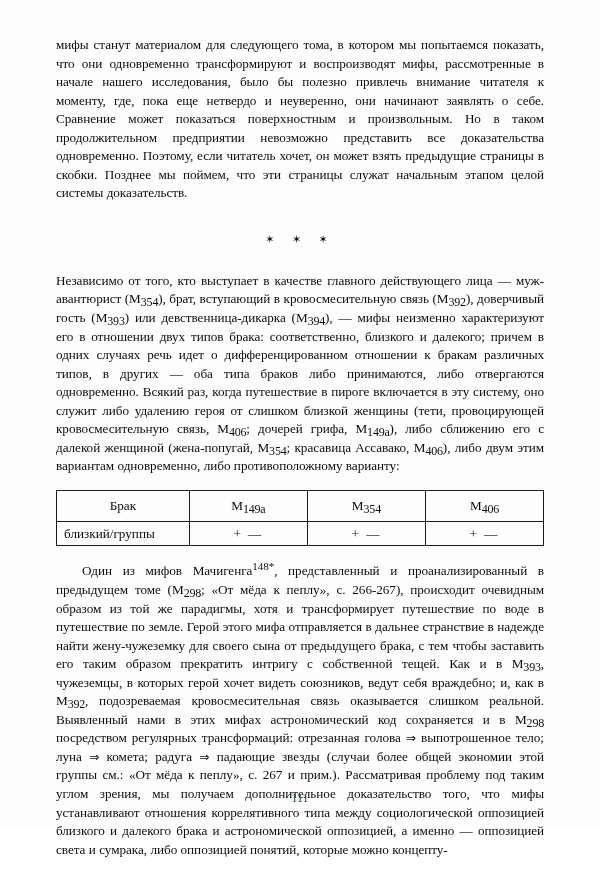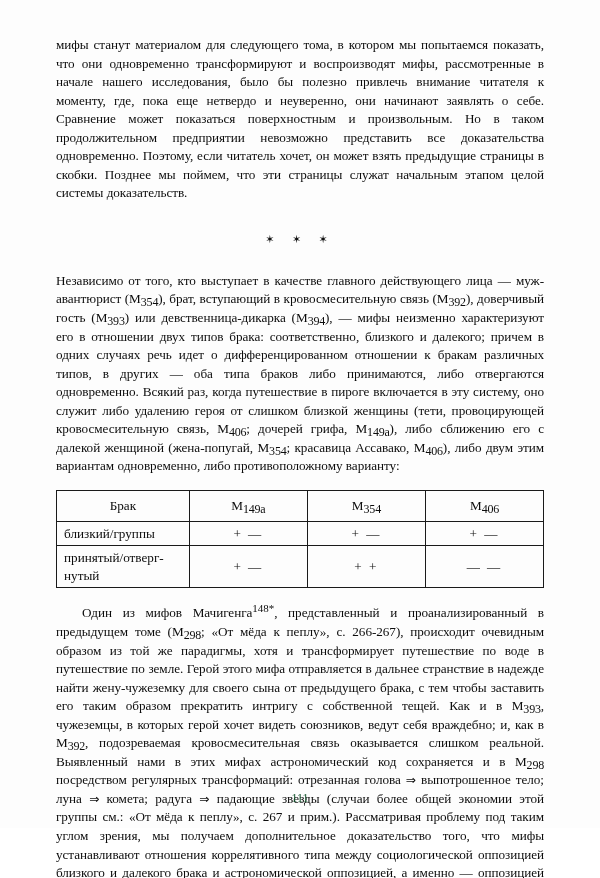--- a/index.html
+++ b/index.html
@@ -126,26 +126,20 @@
           <th class="col-m"><span>M</span><sub>406</sub></th>
         </tr>
       </thead>
       <tbody>
         <tr class="r1">
           <td class="rowlabel">близкий/группы</td>
           <td class="val">+ —</td>
           <td class="val">+ —</td>
           <td class="val">+ —</td>
         </tr>
-        <tr class="r2">
-          <td class="rowlabel">принятый/отверг-<br>нутый</td>
-          <td class="val">+ —</td>
-          <td class="val">+ +</td>
-          <td class="val">— —</td>
-        </tr>
       </tbody>
     </table>
   </div>
 
   <p class="body-text para-indent after-table"><span>Один из мифов Мачигенга</span><sup>148*</sup><span>, представленный и проанализированный в предыдущем томе (M</span><sub>298</sub><span>; «От мёда к пеплу», с. 266-267), происходит очевидным образом из той же парадигмы, хотя и трансформирует путешествие по воде в путешествие по земле. Герой этого мифа отправляется в дальнее странствие в надежде найти жену-чужеземку для своего сына от предыдущего брака, с тем чтобы заставить его таким образом прекратить интригу с собственной тещей. Как и в M</span><sub>393</sub><span>, чужеземцы, в которых герой хочет видеть союзников, ведут себя враждебно; и, как в M</span><sub>392</sub><span>, подозреваемая кровосмесительная связь оказывается слишком реальной. Выявленный нами в этих мифах астрономический код сохраняется и в M</span><sub>298</sub><span> посредством регулярных трансформаций: отрезанная голова </span><span class="arrow">⇒</span><span> выпотрошенное тело; луна </span><span class="arrow">⇒</span><span> комета; радуга </span><span class="arrow">⇒</span><span> падающие звезды (случаи более общей экономии этой группы см.: «От мёда к пеплу», с. 267 и прим.). Рассматривая проблему под таким углом зрения, мы получаем дополнительное доказательство того, что мифы устанавливают отношения коррелятивного типа между социологической оппозицией близкого и далекого брака и астрономической оппозицией, а именно — оппозицией света и сумрака, либо оппозицией понятий, которые можно концепту-</span></p>
 
   <div class="page-number">111</div>
 
 </div>
 

